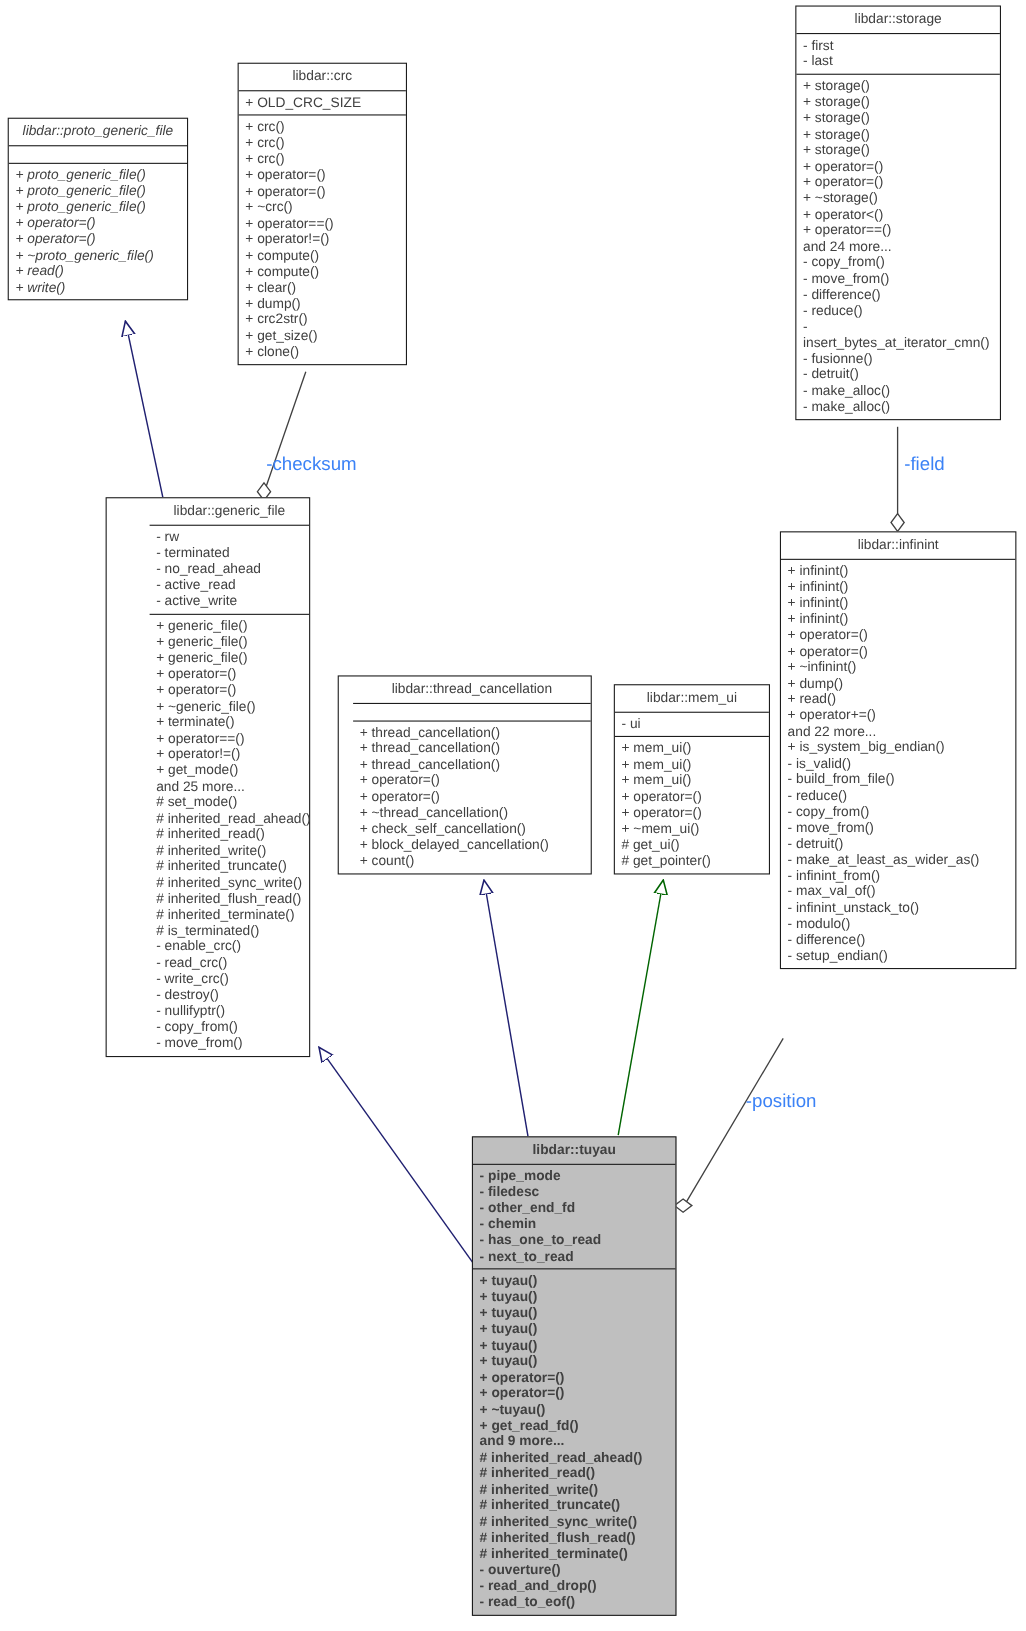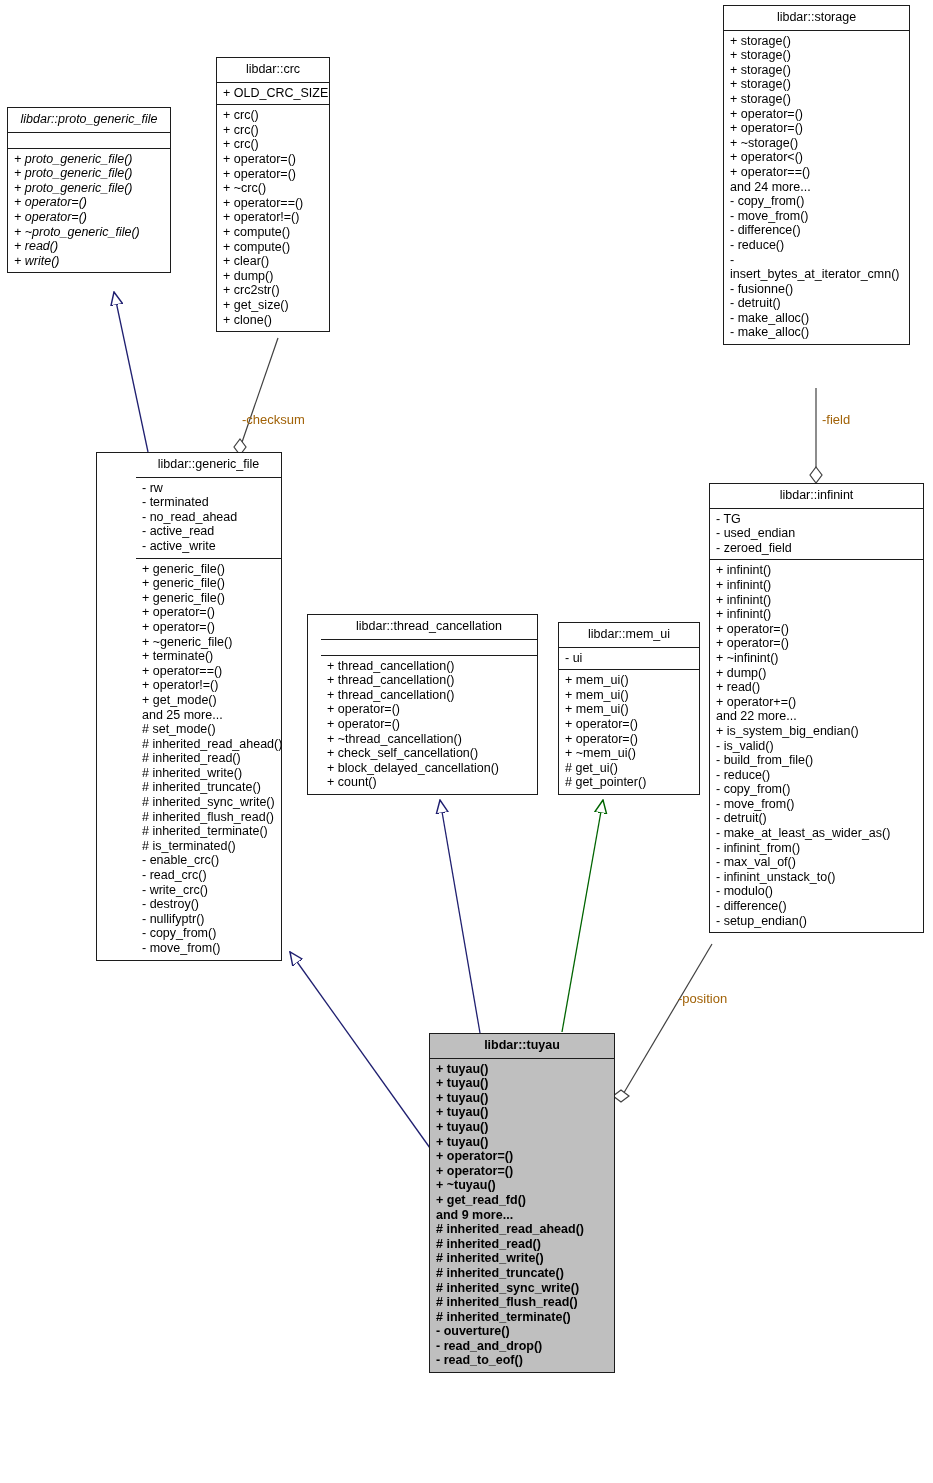--- a/index.html
+++ b/index.html
@@ -23,21 +23,21 @@
     left: 0; top: 0;
     width: 933px; height: 1483px;
     pointer-events: none;
   }
   .uml-class {
     position: absolute;
     border: 1px solid #1c1c1c;
     background: #ffffff;
     font-size: 12.5px;
     line-height: 14.6px;
-    color: #000000;
+    color: #404040;
     z-index: 5;
   }
   .uml-class.highlight {
     background: #bfbfbf;
     border: 1px solid #1c1c1c;
     font-weight: bold;
   }
   .uml-title {
     text-align: center;
     padding: 4px 6px 5px 6px;
@@ -55,22 +55,22 @@
     padding: 3px 6px 4px 6px;
   }
   .uml-row {
     white-space: pre;
     font-size: 12.5px;
     line-height: 14.6px;
   }
   .uml-row.wrapline { white-space: normal; }
   .edge-label {
     position: absolute;
-    font-size: 13px;
-    color: #a16207;
+    font-size: 17px;
+    color: #3b82f6;
     white-space: nowrap;
     z-index: 6;
     background: transparent;
   }
 </style>
 </head>
 <body>
 
 <div id="canvas">
 
@@ -128,21 +128,21 @@
         <div class="uml-row">+ proto_generic_file()</div>
         <div class="uml-row">+ proto_generic_file()</div>
         <div class="uml-row">+ operator=()</div>
         <div class="uml-row">+ operator=()</div>
         <div class="uml-row">+ ~proto_generic_file()</div>
         <div class="uml-row">+ read()</div>
         <div class="uml-row">+ write()</div>
       </div>
   </div>
 
-  <div class="uml-class" style="left:216px; top:57px; width:114px;">
+  <div class="uml-class" style="left:216px; top:57px; width:154px;">
     <div class="uml-title">libdar::crc</div>
     <div class="uml-attrs">
         <div class="uml-row">+ OLD_CRC_SIZE</div>
       </div>
     <div class="uml-ops">
         <div class="uml-row">+ crc()</div>
         <div class="uml-row">+ crc()</div>
         <div class="uml-row">+ crc()</div>
         <div class="uml-row">+ operator=()</div>
         <div class="uml-row">+ operator=()</div>
@@ -154,20 +154,24 @@
         <div class="uml-row">+ clear()</div>
         <div class="uml-row">+ dump()</div>
         <div class="uml-row">+ crc2str()</div>
         <div class="uml-row">+ get_size()</div>
         <div class="uml-row">+ clone()</div>
       </div>
   </div>
 
   <div class="uml-class" style="left:723px; top:5px; width:187px;">
     <div class="uml-title">libdar::storage</div>
+    <div class="uml-attrs">
+        <div class="uml-row">- first</div>
+        <div class="uml-row">- last</div>
+      </div>
     <div class="uml-ops">
         <div class="uml-row">+ storage()</div>
         <div class="uml-row">+ storage()</div>
         <div class="uml-row">+ storage()</div>
         <div class="uml-row">+ storage()</div>
         <div class="uml-row">+ storage()</div>
         <div class="uml-row">+ operator=()</div>
         <div class="uml-row">+ operator=()</div>
         <div class="uml-row">+ ~storage()</div>
         <div class="uml-row">+ operator&lt;()</div>
@@ -253,25 +257,20 @@
         <div class="uml-row">+ operator=()</div>
         <div class="uml-row">+ operator=()</div>
         <div class="uml-row">+ ~mem_ui()</div>
         <div class="uml-row"># get_ui()</div>
         <div class="uml-row"># get_pointer()</div>
       </div>
   </div>
 
   <div class="uml-class" style="left:709px; top:483px; width:215px;">
     <div class="uml-title">libdar::infinint</div>
-    <div class="uml-attrs">
-        <div class="uml-row">- TG</div>
-        <div class="uml-row">- used_endian</div>
-        <div class="uml-row">- zeroed_field</div>
-      </div>
     <div class="uml-ops">
         <div class="uml-row">+ infinint()</div>
         <div class="uml-row">+ infinint()</div>
         <div class="uml-row">+ infinint()</div>
         <div class="uml-row">+ infinint()</div>
         <div class="uml-row">+ operator=()</div>
         <div class="uml-row">+ operator=()</div>
         <div class="uml-row">+ ~infinint()</div>
         <div class="uml-row">+ dump()</div>
         <div class="uml-row">+ read()</div>
@@ -289,20 +288,28 @@
         <div class="uml-row">- max_val_of()</div>
         <div class="uml-row">- infinint_unstack_to()</div>
         <div class="uml-row">- modulo()</div>
         <div class="uml-row">- difference()</div>
         <div class="uml-row">- setup_endian()</div>
       </div>
   </div>
 
   <div class="uml-class highlight" style="left:429px; top:1033px; width:186px;">
     <div class="uml-title">libdar::tuyau</div>
+    <div class="uml-attrs">
+        <div class="uml-row">- pipe_mode</div>
+        <div class="uml-row">- filedesc</div>
+        <div class="uml-row">- other_end_fd</div>
+        <div class="uml-row">- chemin</div>
+        <div class="uml-row">- has_one_to_read</div>
+        <div class="uml-row">- next_to_read</div>
+      </div>
     <div class="uml-ops">
         <div class="uml-row">+ tuyau()</div>
         <div class="uml-row">+ tuyau()</div>
         <div class="uml-row">+ tuyau()</div>
         <div class="uml-row">+ tuyau()</div>
         <div class="uml-row">+ tuyau()</div>
         <div class="uml-row">+ tuyau()</div>
         <div class="uml-row">+ operator=()</div>
         <div class="uml-row">+ operator=()</div>
         <div class="uml-row">+ ~tuyau()</div>

